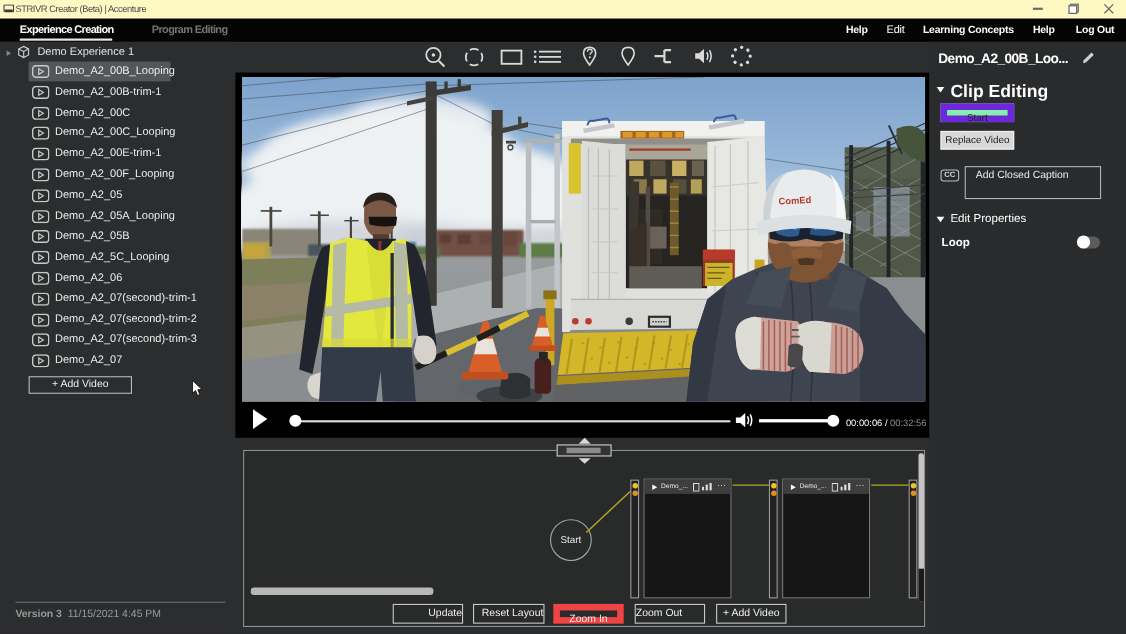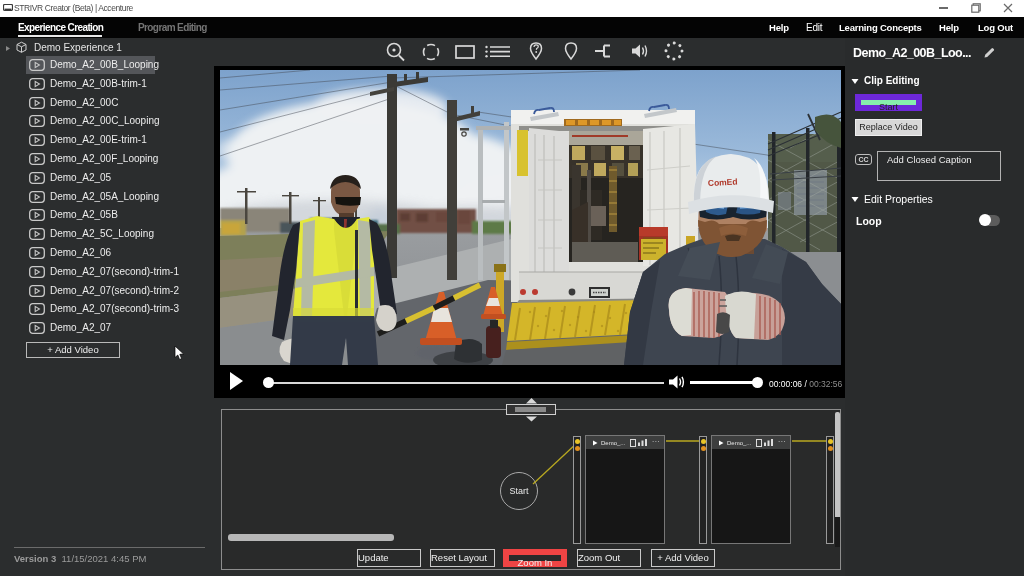--- a/index.html
+++ b/index.html
@@ -4,21 +4,21 @@
 <style>
 *{margin:0;padding:0;box-sizing:border-box}
 html,body{width:1024px;height:576px;overflow:hidden}
 body{font-family:"Liberation Sans",sans-serif;background:#2b2d2e;position:relative}
 .abs{position:absolute}
 .ico{display:block}
 </style>
 </head>
 <body>
 
-<div class="abs" style="left:0;top:0;width:1024px;height:17px;background:#ffffff">
+<div class="abs" style="left:0;top:0;width:1024px;height:17px;background:#fef9c3">
   <svg class="abs" style="left:3px;top:4px" width="10" height="8" viewBox="0 0 10 8">
       <rect x="0.5" y="0.5" width="9" height="6" rx="1.2" fill="none" stroke="#3a3a3a" stroke-width="1.2"></rect>
       <rect x="1.5" y="4.6" width="7" height="1.4" fill="#3a3a3a"></rect>
     </svg>
   <div class="abs" style="left:14px;top:3px;font-size:8.5px;color:#4a4a4a;letter-spacing:-0.4px">STRIVR Creator (Beta) | Accenture</div>
   <div class="abs" style="left:939px;top:7px;width:9px;height:1.5px;background:#6a6a6a"></div>
   <svg class="abs" style="left:971px;top:3px" width="10" height="10" viewBox="0 0 10 10">
       <rect x="2.2" y="0.8" width="7" height="7" fill="none" stroke="#6a6a6a" stroke-width="1.2"></rect>
       <rect x="0.8" y="2.2" width="7" height="7" fill="#fdfdfd" stroke="#6a6a6a" stroke-width="1.2"></rect>
     </svg>
@@ -485,21 +485,21 @@
 </div>
 
 <div class="abs" style="left:845px;top:38px;width:179px;height:538px;background:#292b2c">
   <div class="abs" style="left:8px;top:8px;font-size:12.5px;font-weight:bold;color:#fff;letter-spacing:-0.55px">Demo_A2_00B_Loo...</div>
   <svg class="abs" style="left:138px;top:9px" width="12" height="12" viewBox="0 0 12 12">
       <path d="M1.5 10.5 L2.2 7.8 L8.8 1.2 Q9.4 0.7 10.1 1.4 L10.8 2.1 Q11.4 2.8 10.8 3.4 L4.2 9.9 Z" fill="#cfcfcf"></path>
     </svg>
   <svg class="abs" style="left:6px;top:40px" width="8" height="7" viewBox="0 0 8 7">
       <path d="M0.5 1 L7.5 1 L4 6 Z" fill="#fff"></path>
     </svg>
-  <div class="abs" style="left:19px;top:37px;font-size:10px;font-weight:bold;color:#fff">Clip Editing</div>
+  <div class="abs" style="left:19px;top:37px;font-size:16px;font-weight:bold;color:#fff">Clip Editing</div>
   <div class="abs" style="left:10px;top:56px;width:67px;height:17px;background:#86efac;border:6px solid #6d28d9;color:#222;font-size:9px;text-align:center;line-height:15px">Start Trimming</div>
   <div class="abs" style="left:10px;top:81px;width:67px;height:17px;background:#d8d8d8;border:1px solid #efefef;color:#222;font-size:9px;text-align:center;line-height:15px">Replace Video</div>
   <div class="abs" style="left:10px;top:116px;width:17px;height:11px;border:1px solid #bdbdbd;border-radius:3px;color:#d5d5d5;font-size:7px;font-weight:bold;text-align:center;line-height:9px">CC</div>
   <div class="abs" style="left:32px;top:113px;width:124px;height:30px;border:1px solid #b3b3b3;color:#ededed;font-size:9.5px;line-height:15px;padding-left:9px">Add Closed Caption</div>
   <svg class="abs" style="left:6px;top:158px" width="8" height="7" viewBox="0 0 8 7">
       <path d="M0.5 1 L7.5 1 L4 6 Z" fill="#fff"></path>
     </svg>
   <div class="abs" style="left:19px;top:155px;font-size:10.5px;font-weight:normal;color:#fff">Edit Properties</div>
   <div class="abs" style="left:11px;top:177px;font-size:10.5px;font-weight:bold;color:#fff">Loop</div>
   <div class="abs" style="left:135px;top:177px;width:20px;height:11px;border-radius:6px;background:#5c5c5c"></div>
@@ -558,22 +558,22 @@
         </svg>
       <div class="abs" style="left:66px;top:-1px;font-size:8px;color:#ddd;letter-spacing:.5px">...</div>
     </div>
   </div>
 
   <div class="abs" style="left:613px;top:2px;width:5px;height:135px;background:#c4c4c4;border-radius:2px"></div>
   <div class="abs" style="left:613px;top:107px;width:5px;height:30px;background:#1a1a1a"></div>
 
   <div class="abs" style="left:6px;top:124px;width:166px;height:7px;background:#b7b7b7;border-radius:3px"></div>
 
-  <div class="abs" style="left:135px;top:139px;width:64px;height:18px;border:1px solid #c9c9c9;color:#f0f0f0;font-size:9.5px;text-align:left;line-height:16px">Update</div>
-  <div class="abs" style="left:208px;top:139px;width:65px;height:18px;border:1px solid #c9c9c9;color:#f0f0f0;font-size:9.5px;text-align:left;line-height:16px">Reset Layout</div>
+  <div class="abs" style="left:135px;top:139px;width:64px;height:18px;border:1px solid #c9c9c9;color:#f0f0f0;font-size:9.5px;text-align:right;line-height:16px">Update</div>
+  <div class="abs" style="left:208px;top:139px;width:65px;height:18px;border:1px solid #c9c9c9;color:#f0f0f0;font-size:9.5px;text-align:right;line-height:16px">Reset Layout</div>
   <div class="abs" style="left:281px;top:139px;width:64px;height:18px;border:6px solid #ef4444;color:#f0f0f0;font-size:9.5px;text-align:center;line-height:16px">Zoom In</div>
   <div class="abs" style="left:355px;top:139px;width:64px;height:18px;border:1px solid #c9c9c9;color:#f0f0f0;font-size:9.5px;text-align:left;line-height:16px">Zoom Out</div>
   <div class="abs" style="left:429px;top:139px;width:64px;height:18px;border:1px solid #c9c9c9;color:#f0f0f0;font-size:9.5px;text-align:center;line-height:16px">+ Add Video</div>
 </div>
 
 <div class="abs" style="left:506px;top:404px;width:50px;height:11px;border:1px solid #d0d0d0;background:#333">
   <div class="abs" style="left:8px;top:2px;width:31px;height:5px;background:#8b8b8b"></div>
 </div>
 <svg class="abs" style="left:525px;top:398px" width="13" height="6" viewBox="0 0 13 6">
     <path d="M6.5 0 L12 5.5 L1 5.5 Z" fill="#d8d8d8"></path>

